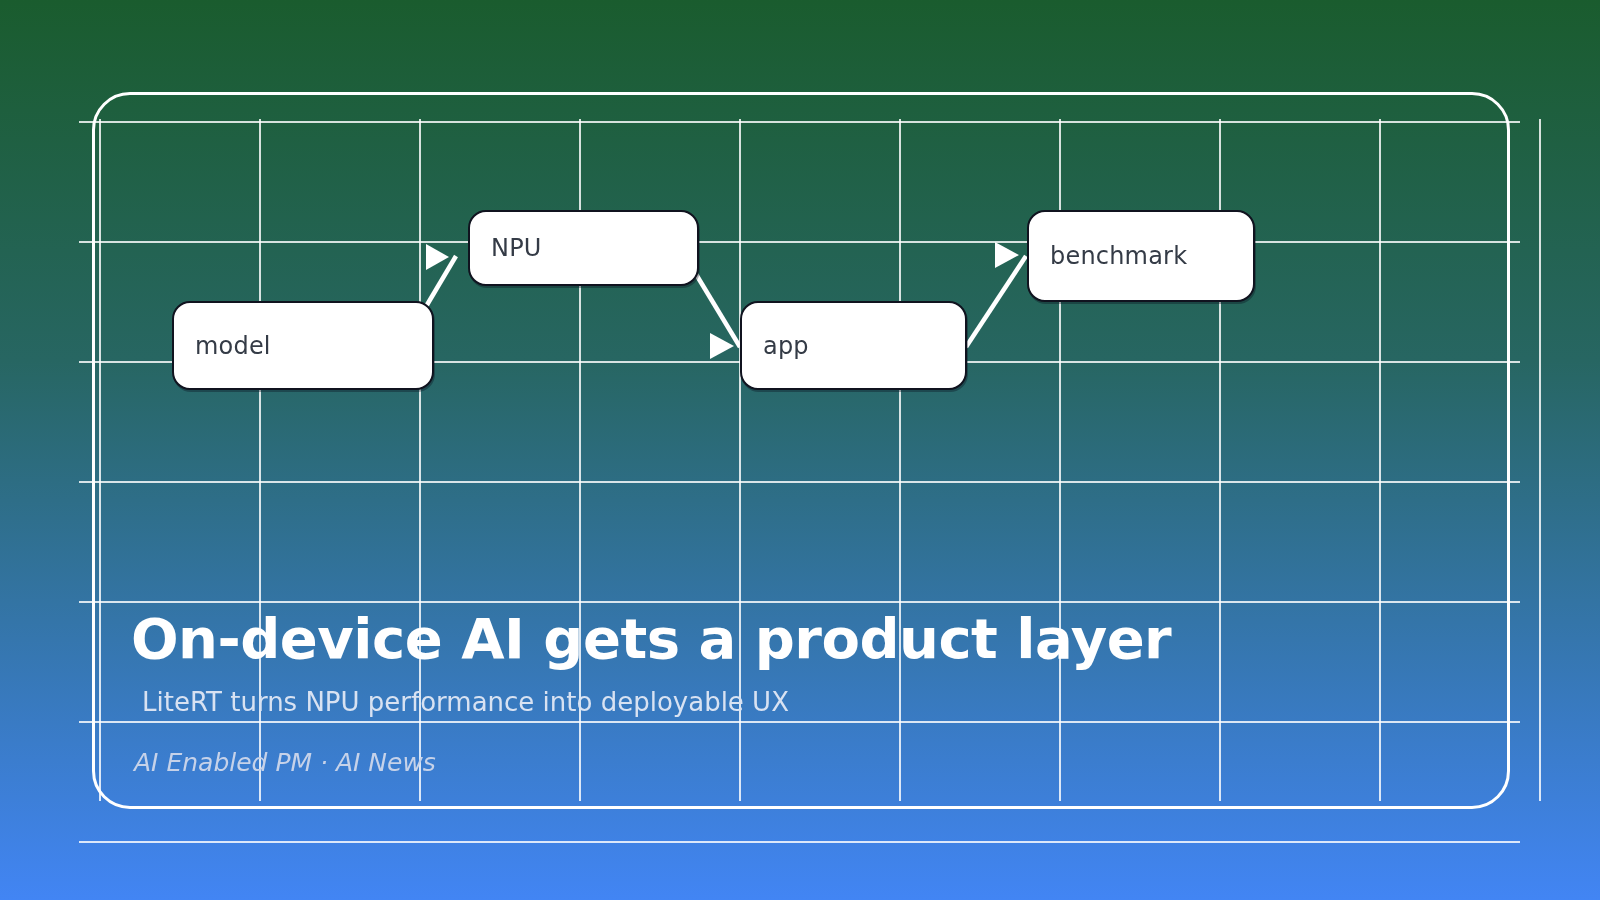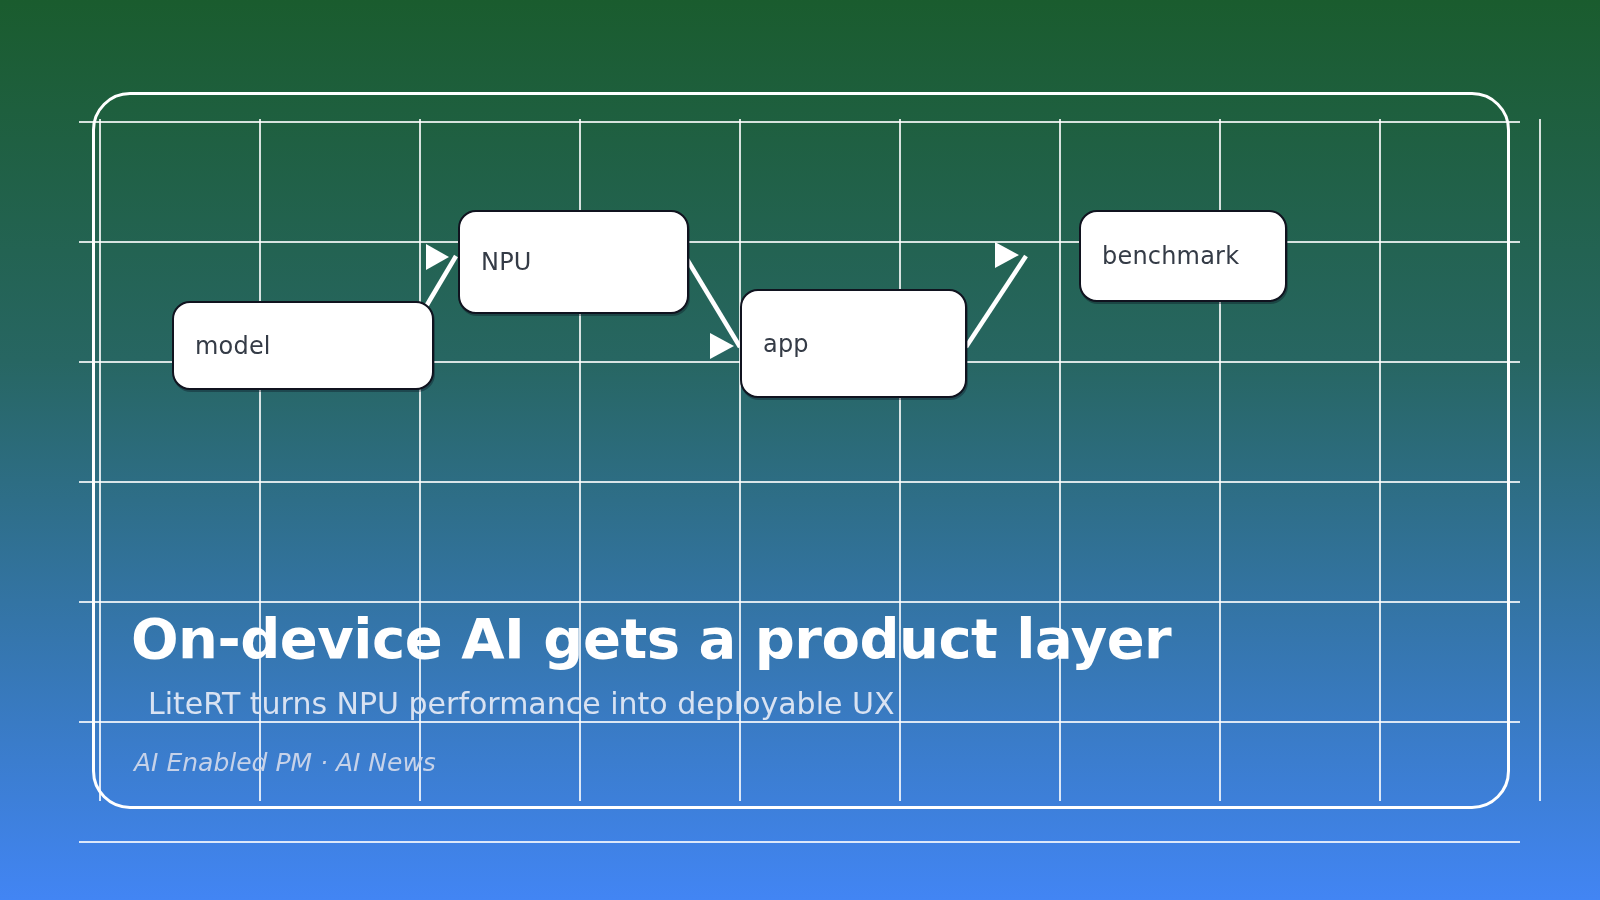--- a/index.html
+++ b/index.html
@@ -37,22 +37,22 @@
     box-shadow:1px 2px 0 rgba(10,14,30,.35);
   }
   .node span{font-size:24px;color:var(--node-text);letter-spacing:.2px;}
   .edges{position:absolute;left:0;top:0;width:1600px;height:900px;}
   
   .title{
     position:absolute;left:131px;top:611px;line-height:1;
     font-size:56px;font-weight:bold;color:var(--title-text);letter-spacing:-.5px;text-align:right;
   }
   .subtitle{
-    position:absolute;left:148px;top:689px;line-height:1;
-    font-size:30px;color:var(--subtitle-text);
+    position:absolute;left:142px;top:689px;line-height:1;
+    font-size:26px;color:var(--subtitle-text);
   }
   .byline{
     position:absolute;left:134px;top:750px;line-height:1;
     font-size:25px;color:var(--byline-text);font-style:italic;
   }
 </style>
 </head>
 <body>
 
 <div class="canvas">
@@ -73,27 +73,27 @@
     </g>
     <g>
       <line x1="966" y1="347" x2="1026" y2="256" stroke="#ffffff" stroke-width="4.5"></line>
       <polygon points="995,242 1019,255 995,268" fill="#ffffff"></polygon>
     </g>
   </svg>
 
   <div class="node" style="left:172px;top:301px;width:262px;height:89px">
     <span>model</span>
   </div>
-  <div class="node" style="left:458px;top:210px;width:231px;height:104px">
+  <div class="node" style="left:468px;top:210px;width:231px;height:76px">
     <span>NPU</span>
   </div>
-  <div class="node" style="left:740px;top:289px;width:227px;height:109px">
+  <div class="node" style="left:740px;top:301px;width:227px;height:89px">
     <span>app</span>
   </div>
-  <div class="node" style="left:1079px;top:210px;width:208px;height:92px">
+  <div class="node" style="left:1027px;top:210px;width:228px;height:92px">
     <span>benchmark</span>
   </div>
 
   <div class="title">On-device AI gets a product layer</div>
   <div class="subtitle">LiteRT turns NPU performance into deployable UX</div>
   <div class="byline">AI Enabled PM · AI News</div>
 
 </div>
 
 </body></html>

